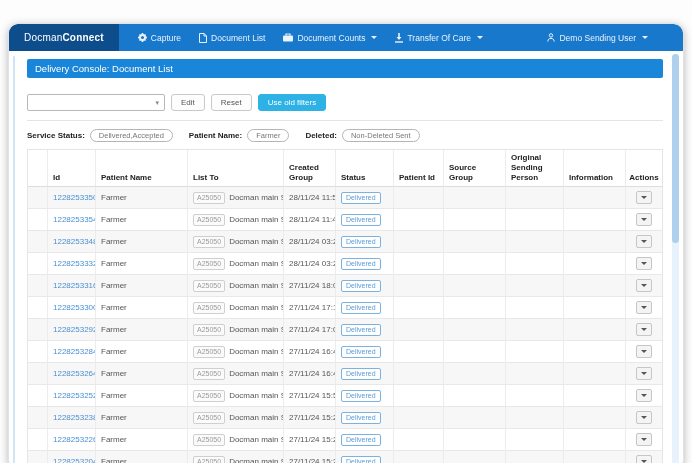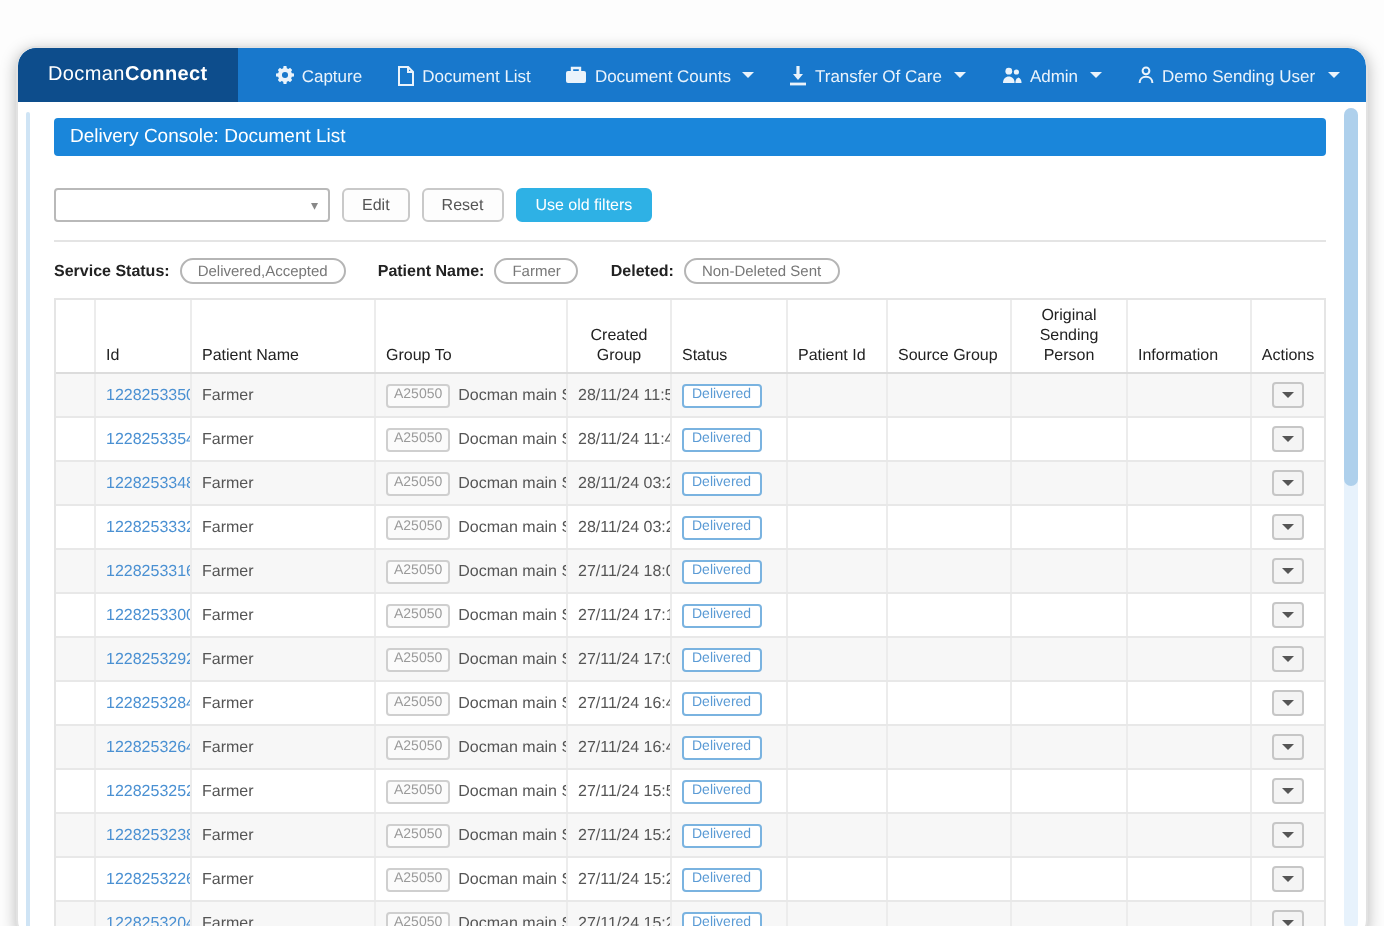--- a/index.html
+++ b/index.html
@@ -44,21 +44,21 @@
   .af-label { font-size:8px; font-weight:700; color:#222; }
   .pill { border:1px solid #b5b5b5; border-radius:9px; padding:1px 8px; font-size:7.5px; color:#777; background:#fff; white-space:nowrap; }
 
   
   .table { border:1px solid #e5e5e5; border-bottom:none; font-size:8px; background:#fff; }
   .tr { display:flex; align-items:stretch; border-bottom:1px solid #e8e8e8; }
   .tr:nth-child(odd) { background:#f7f7f7; }
   .thead .tr { background:#fff; border-bottom:1px solid #dcdcdc; }
   .th, .td { padding:0 5px; border-right:1px solid #ececec; display:flex; align-items:center; overflow:hidden; }
   .th:last-child, .td:last-child { border-right:none; }
-  .th { font-weight:400; color:#222; align-items:flex-end; padding-bottom:3px; padding-top:3px; min-height:34px; line-height:1.25;text-align:center; }
+  .th { font-weight:700; color:#222; align-items:flex-end; padding-bottom:3px; padding-top:3px; min-height:34px; line-height:1.25; }
   .td { height:21px; color:#555; white-space:nowrap; }
   .c-exp{width:20px;} .c-id{width:48px;} .c-name{width:92px;} .c-sent{width:96px; gap:4px;}
   .c-date{width:52px;} .c-status{width:58px;} .c-pid{width:50px;} .c-src{width:62px;}
   .c-osp{width:58px;} .c-info{flex:1;} .c-act{width:36px; justify-content:center;}
   .id-link { color:#4a90d2; text-decoration:none; cursor:pointer; }
   .code-badge { border:1px solid #cfcfcf; border-radius:2px; background:#fbfbfb; color:#9a9a9a; font-size:7px; padding:0 3px; line-height:10px; }
   .status-badge { border:1px solid #7ab3e0; border-radius:2px; color:#5b9bd5; font-size:7px; padding:0 4px; line-height:10px; background:#fff; }
   .action-btn { width:16px; height:13px; border:1px solid #c6c6c6; border-radius:2px; background:#f4f4f4; display:flex; align-items:center; justify-content:center; cursor:pointer; color:#555; padding:0; }
   .action-btn .caret-dn { margin-left:0; }
 </style>
@@ -108,32 +108,20 @@
               <rect x="0" y="8.3" width="8" height="1.4" fill="#eaf3fb"></rect>
             </svg>
           </span>
         <span>Transfer Of Care</span>
         <span class="caret-dn"></span>
       </div>
     </div>
     <div class="nav-right">
       <div class="nav-item">
         <span>
-            <svg width="10" height="9" viewBox="0 0 10 9">
-              <circle cx="3.4" cy="2.6" r="1.7" fill="#eaf3fb"></circle>
-              <circle cx="7.2" cy="3" r="1.3" fill="#eaf3fb"></circle>
-              <path d="M.5 8.5c0-2 1.3-3.2 2.9-3.2s2.9 1.2 2.9 3.2z" fill="#eaf3fb"></path>
-              <path d="M6.7 8.5c0-1.4.6-2.4 1.5-2.8 1 .3 1.6 1.4 1.6 2.8z" fill="#eaf3fb"></path>
-            </svg>
-          </span>
-        <span>Admin</span>
-        <span class="caret-dn"></span>
-      </div>
-      <div class="nav-item">
-        <span>
             <svg width="8" height="9" viewBox="0 0 8 9">
               <circle cx="4" cy="2.4" r="1.7" fill="none" stroke="#eaf3fb" stroke-width="1"></circle>
               <path d="M.8 8.5c0-2 1.4-3.1 3.2-3.1s3.2 1.1 3.2 3.1" fill="none" stroke="#eaf3fb" stroke-width="1"></path>
             </svg>
           </span>
         <span>Demo Sending User</span>
         <span class="caret-dn"></span>
       </div>
       <div class="nav-item">
         
@@ -178,21 +166,21 @@
         <span class="pill">Non-Deleted Sent</span>
       </div>
     </div>
 
     <div class="table">
       <div class="thead">
         <div class="tr">
           <div class="th c-exp"></div>
           <div class="th c-id">Id</div>
           <div class="th c-name">Patient Name</div>
-          <div class="th c-sent">Group To</div>
+          <div class="th c-sent">List To</div>
           <div class="th c-date">Created Group</div>
           <div class="th c-status">Status</div>
           <div class="th c-pid">Patient Id</div>
           <div class="th c-src">Source Group</div>
           <div class="th c-osp">Original Sending Person</div>
           <div class="th c-info">Information</div>
           <div class="th c-act">Actions</div>
         </div>
       </div>
       <div class="tbody">

